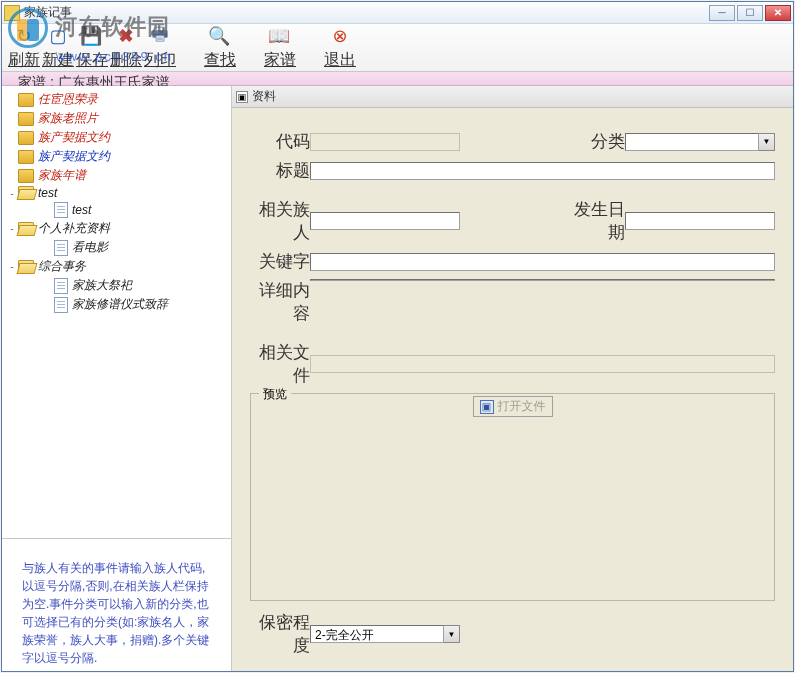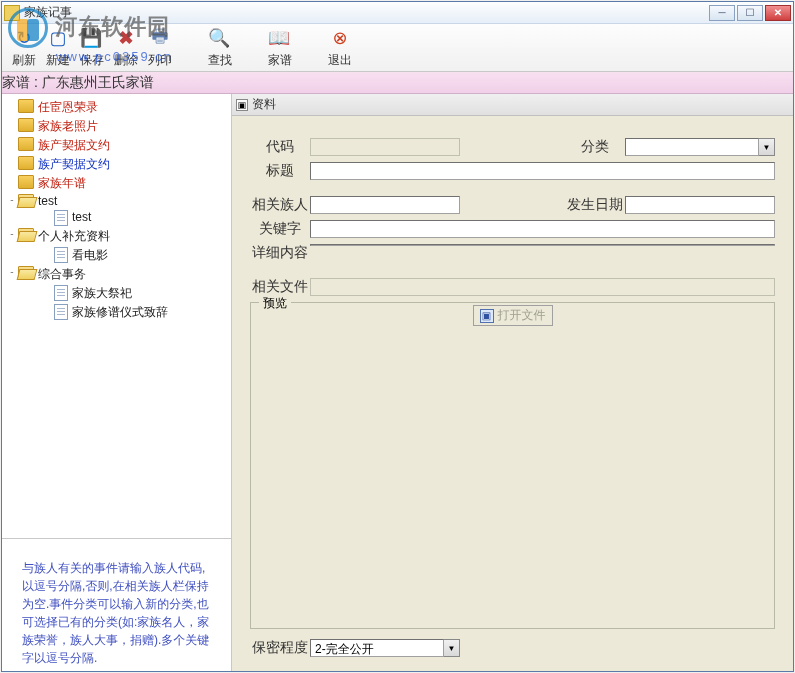--- a/index.html
+++ b/index.html
@@ -18,37 +18,37 @@
 .titlebar .tb-icon { width: 16px; height: 16px; background: #f0d060; border: 1px solid #c0a020; margin-right: 4px; }
 .titlebar .title { flex: 1; font-size: 12px; color: #333; }
 .titlebar .winbtns { display: flex; gap: 2px; }
 .titlebar .winbtn { width: 26px; height: 16px; border: 1px solid #8aa0c0; background: linear-gradient(#f6f9fd,#d8e5f2); display: flex; align-items: center; justify-content: center; font-size: 10px; color: #405070; }
 .titlebar .winbtn.close { background: linear-gradient(#f19090,#d04040); border-color: #a03030; color: #fff; font-weight: bold; }
 
 .toolbar { height: 48px; background: linear-gradient(#fdfdfd,#f1f1f1); border-bottom: 1px solid #c8c8c8; display: flex; align-items: center; padding: 2px 6px; }
 .toolbar .tb-btn { width: 32px; text-align: center; cursor: pointer; margin-right: 2px; }
 .toolbar .tb-sep { width: 26px; }
 .toolbar .tb-btn .ico { width: 24px; height: 24px; margin: 0 auto 2px; display: flex; align-items: center; justify-content: center; font-size: 18px; }
-.toolbar .tb-btn .lbl { font-size: 12px; color: #333; white-space: nowrap; }
+.toolbar .tb-btn .lbl { font-size: 16px; color: #333; white-space: nowrap; text-decoration: underline; }
 .ico-refresh { color: #2060c0; }
 .ico-new { color: #2060c0; }
 .ico-save { color: #5878a8; }
 .ico-delete { color: #c04040; font-weight: bold; }
 .ico-print { color: #6080b0; }
 .ico-find { color: #3050a0; }
 .ico-book { color: #4060a0; }
 .ico-exit { color: #d04020; font-size: 20px; }
 
-.contextbar { height: 22px; background: linear-gradient(#f8e0f0,#f0d0e8); border-bottom: 1px solid #d0b0c8; padding: 2px 0; font-size: 14px; color: #333; }
+.contextbar { height: 14px; background: linear-gradient(#f8e0f0,#f0d0e8); border-bottom: 1px solid #d0b0c8; padding: 2px 16px; font-size: 14px; color: #333; }
 
 .main { flex: 1; display: flex; overflow: hidden; }
 
 .left-pane { width: 230px; display: flex; flex-direction: column; border-right: 1px solid #c8c8c8; }
 .tree-panel { flex: 1; background: #fff; overflow: auto; padding: 4px 2px; }
-.tree-item { display: flex; padding: 1px 2px; cursor: pointer; white-space: nowrap; }
+.tree-item { display: flex; align-items: center; padding: 1px 2px; cursor: pointer; white-space: nowrap; font-style: italic; }
 .tree-item .expander { width: 12px; text-align: center; color: #777; font-size: 10px; }
 .tree-item .folder-ico { width: 16px; height: 14px; margin-right: 4px; display: inline-block; }
 .folder-closed { background: linear-gradient(#f8d060,#e0b030); border: 1px solid #c09020; border-radius: 1px; }
 .folder-open { background: linear-gradient(#f8e090,#e8c050); border: 1px solid #c09020; border-radius: 1px; position: relative; }
 .folder-open::after { content: ""; position: absolute; bottom: -1px; left: -1px; right: -3px; height: 9px; background: linear-gradient(#f8e8a0,#f0d060); border: 1px solid #c09020; transform: skewX(-15deg); }
 .doc-ico { width: 14px; height: 16px; background: #fff; border: 1px solid #88a0c0; margin-right: 4px; position: relative; }
 .doc-ico::after { content: ""; position: absolute; top: 3px; left: 2px; right: 2px; height: 1px; background: #a8b8d0; box-shadow: 0 3px 0 #a8b8d0, 0 6px 0 #a8b8d0; }
 .tree-item .label { font-size: 12px; }
 .tree-item.red .label { color: #c02010; }
 .tree-item.blue .label { color: #1030c0; }
@@ -59,21 +59,21 @@
 .hint-header { background: linear-gradient(#f8f8f8,#e8e8e8); padding: 3px 6px; border-bottom: 1px solid #d0d0d0; font-size: 12px; color: #333; }
 .hint-body { background: #fff; padding: 20px; font-size: 12px; color: #4050c0; line-height: 1.5; height: 132px; }
 
 .right-pane { flex: 1; display: flex; flex-direction: column; background: #ece9d8; }
 .section-header { display: flex; align-items: center; background: linear-gradient(#f0f0f0,#e0e0e0); border-bottom: 1px solid #c0c0c0; padding: 2px 4px; }
 .section-header .collapse-btn { width: 12px; height: 12px; border: 1px solid #888; background: #fff; display: flex; align-items: center; justify-content: center; font-size: 9px; margin-right: 4px; cursor: pointer; }
 .section-header .sh-label { font-size: 12px; color: #333; }
 
 .form-area { flex: 1; padding: 12px 18px 8px 18px; background: #ece9d8; display: flex; flex-direction: column; }
 .form-row { display: flex; align-items: center; margin-bottom: 6px; }
-.form-label { width: 60px; font-size: 14px; color: #333; text-align: center; }
+.form-label { width: 60px; font-size: 17px; color: #333; text-align: right; }
 .form-input { height: 18px; background: #fff; border: 1px solid #a0a0a0; border-top-color: #707070; border-left-color: #707070; }
 .form-input.readonly { background: #ece9d8; border: 1px solid #c0c0b0; }
 .form-combo { display: flex; }
 .form-combo .combo-btn { width: 16px; height: 18px; background: linear-gradient(#f0f0f0,#d8d8d8); border: 1px solid #888; border-left: none; display: flex; align-items: center; justify-content: center; font-size: 8px; }
 
 .detail-text { flex: 0 0 118px; background: #fff; border: 1px solid #a0a0a0; border-top-color: #707070; border-left-color: #707070; }
 
 .preview-group { border: 1px solid #b8b8a8; flex: 1; display: flex; flex-direction: column; position: relative; }
 .preview-group .legend { position: absolute; top: -8px; left: 8px; background: #ece9d8; padding: 0 4px; font-size: 12px; }
 .preview-body { flex: 1; background: #ece9d8; display: flex; align-items: flex-start; justify-content: center; padding-top: 2px; }

